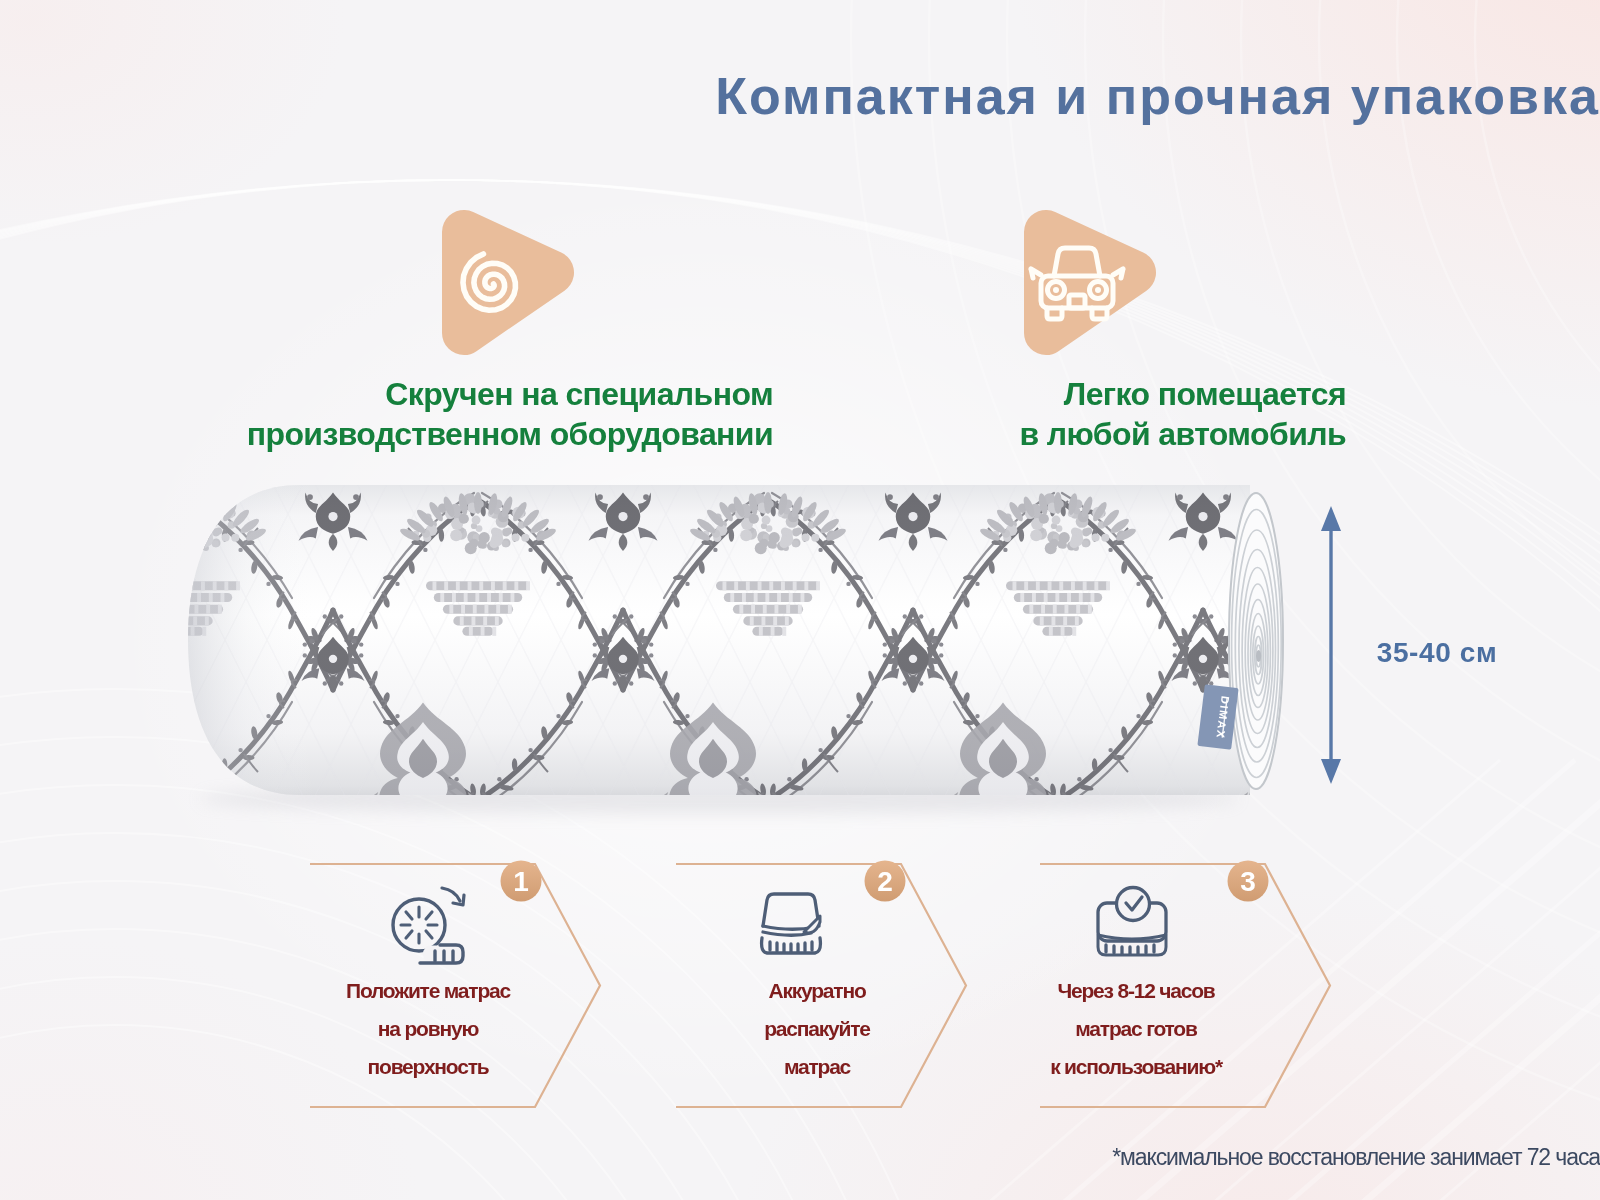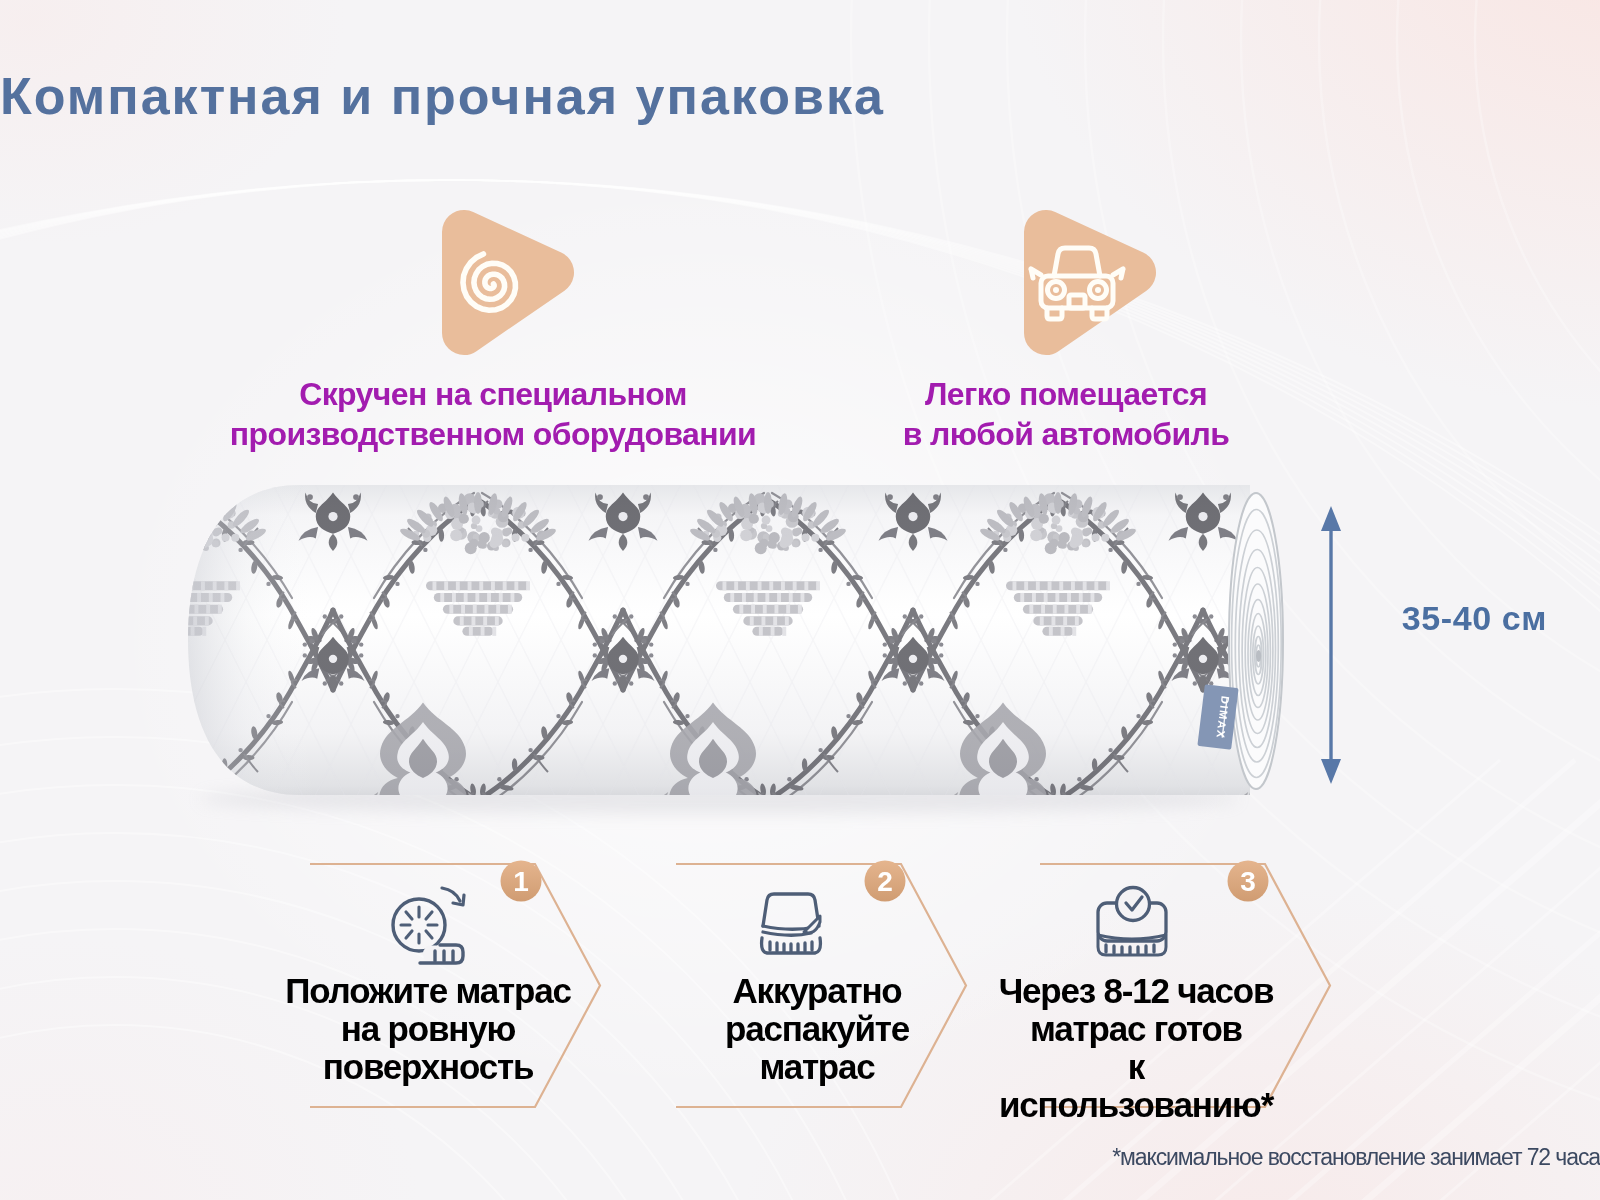--- a/index.html
+++ b/index.html
@@ -4,25 +4,25 @@
 html,body{margin:0;padding:0;width:1600px;height:1200px;overflow:hidden}
 body{font-family:"Liberation Sans",sans-serif;position:relative;
 background:
  radial-gradient(880px 680px at 1640px -80px, rgba(249,229,226,1), rgba(249,229,226,0) 72%),
  radial-gradient(420px 300px at 30px 20px, rgba(248,233,232,0.5), rgba(248,233,232,0) 75%),
  radial-gradient(760px 520px at 1270px 1250px, rgba(248,231,230,0.75), rgba(248,231,230,0) 70%),
  radial-gradient(520px 420px at 60px 1230px, rgba(248,235,236,0.45), rgba(248,235,236,0) 70%),
  radial-gradient(800px 620px at 700px 640px, rgba(255,255,255,0.8), rgba(255,255,255,0) 75%),
  linear-gradient(#f5f4f6,#f5f4f6);}
 .abs{position:absolute}
-.t-title{left:0;top:70px;width:1600px;text-align:left;font-size:52px;line-height:1;font-weight:bold;color:#54719e;letter-spacing:2px}
-.cap{font-size:32px;line-height:40px;color:#a21caf;text-align:center;font-weight:bold;letter-spacing:-0.6px}
-.step{font-size:35px;line-height:38px;color:#000000;text-align:center;font-weight:bold;letter-spacing:-1.2px}
+.t-title{left:0;top:70px;width:1600px;text-align:right;font-size:52px;line-height:1;font-weight:bold;color:#54719e;letter-spacing:2px}
+.cap{font-size:32px;line-height:40px;color:#15803d;text-align:right;font-weight:bold;letter-spacing:-0.6px}
+.step{font-size:21px;line-height:38px;color:#7f1d1d;text-align:center;font-weight:bold;letter-spacing:-1.2px}
 .foot{left:0;top:1144px;width:1600px;text-align:right;font-size:23px;color:#3c4961;letter-spacing:-1.1px}
-.meas{left:1327px;top:599px;width:220px;text-align:right;font-size:34px;font-weight:bold;color:#4b6fa1;letter-spacing:0.6px}
+.meas{left:1327px;top:637px;width:220px;text-align:center;font-size:28px;font-weight:bold;color:#4b6fa1;letter-spacing:0.6px}
 </style></head>
 <body>
 <svg class="abs" style="left:0;top:0" width="1600" height="1200" viewBox="0 0 1600 1200">
 <defs>
 <linearGradient id="gbody" x1="0" y1="0" x2="0" y2="1">
  <stop offset="0" stop-color="#e6e7ea"></stop>
         <stop offset="0.1" stop-color="#f5f5f7"></stop>
  <stop offset="0.42" stop-color="#ffffff"></stop>
         <stop offset="0.8" stop-color="#f3f3f5"></stop>
  <stop offset="0.97" stop-color="#e1e2e5"></stop>

